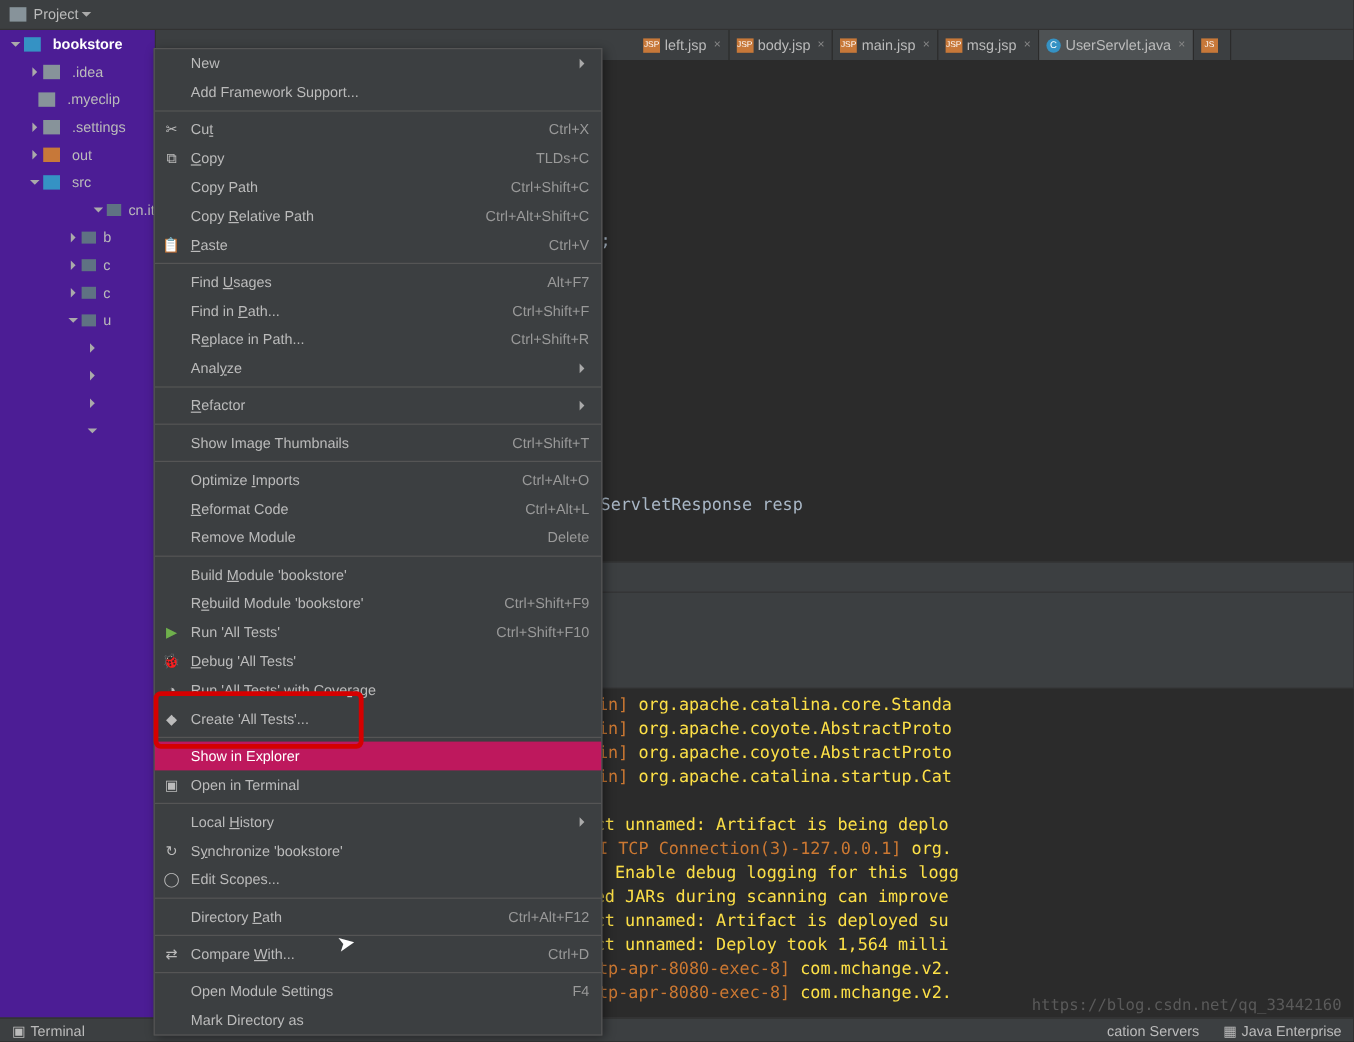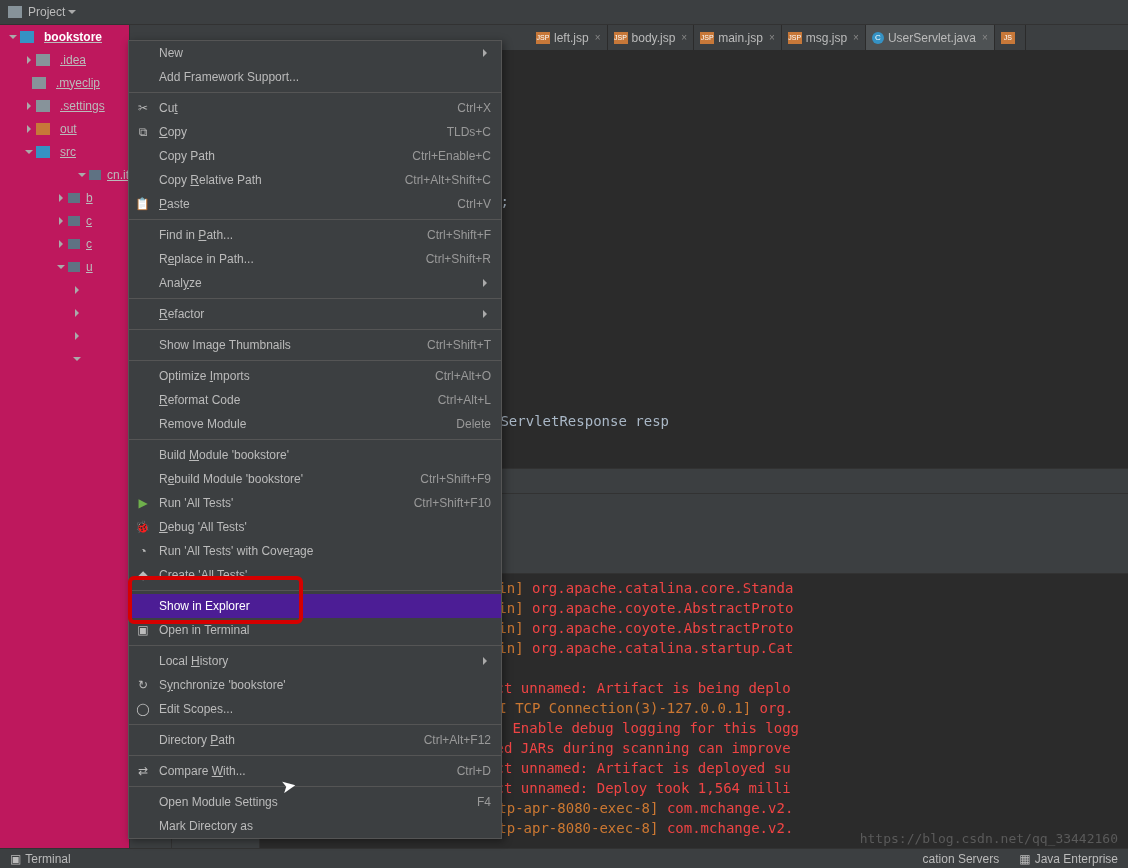--- a/index.html
+++ b/index.html
@@ -42,23 +42,22 @@
   margin: 0 3px;
 }
 .chevron.down { border-top-color: #aaa; transform: translateY(2px); }
 .chevron.right { border-left-color: #aaa; transform: translateX(2px); }
 .main-split {
   display: flex;
   height: calc(868px - 25px - 20px);
 }
 .sidebar {
   width: 130px;
-  background: #be185d;
+  background: #4c1d95;
   border-right: 1px solid #323232;
-  text-decoration: underline;
 }
 .tree-item {
   display: flex;
   align-items: center;
   height: 23px;
   padding-left: 6px;
   white-space: nowrap;
   overflow: hidden;
 }
 .tree-item.bold { font-weight: bold; color: #fff; }
@@ -207,21 +206,21 @@
 .console-log {
   flex: 1;
   background: #2b2b2b;
   font-family: "Consolas", monospace;
   font-size: 14px;
   line-height: 20px;
   padding: 4px 0 4px 8px;
   overflow: hidden;
 }
 .log-info { color: #cc7832; }
-.log-text { color: #ef4444; }
+.log-text { color: #fde047; }
 .log-line { white-space: pre; }
 .footer {
   position: absolute;
   bottom: 0;
   left: 0;
   right: 0;
   height: 20px;
   background: #3c3f41;
   display: flex;
   align-items: center;
@@ -251,21 +250,21 @@
 .menu-item .mi-icon {
   position: absolute;
   left: 6px;
   width: 16px;
   height: 16px;
   display: flex;
   align-items: center;
   justify-content: center;
 }
 .menu-item.highlight {
-  background: #4c1d95;
+  background: #be185d;
   color: #fff;
 }
 .menu-item .short {
   margin-left: auto;
   color: #999;
 }
 .menu-item .arrow {
   margin-left: auto;
   border: 4px solid transparent;
   border-left-color: #aaa;
@@ -520,32 +519,36 @@
       <span>Cu<u>t</u></span>
       <span class="short">Ctrl+X</span>
     </div>
     <div class="menu-item">
       <span class="mi-icon" style="color: rgb(187, 187, 187);">⧉</span>
       <span><u>C</u>opy</span>
       <span class="short">TLDs+C</span>
     </div>
     <div class="menu-item">
       <span>Copy Path</span>
-      <span class="short">Ctrl+Enable+C</span>
+      <span class="short">Ctrl+Shift+C</span>
     </div>
     <div class="menu-item">
       <span>Copy <u>R</u>elative Path</span>
       <span class="short">Ctrl+Alt+Shift+C</span>
     </div>
     <div class="menu-item">
       <span class="mi-icon" style="color: rgb(187, 187, 187);">📋</span>
       <span><u>P</u>aste</span>
       <span class="short">Ctrl+V</span>
     </div>
     <div class="menu-sep"></div>
+    <div class="menu-item">
+      <span>Find <u>U</u>sages</span>
+      <span class="short">Alt+F7</span>
+    </div>
     <div class="menu-item">
       <span>Find in <u>P</u>ath...</span>
       <span class="short">Ctrl+Shift+F</span>
     </div>
     <div class="menu-item">
       <span>R<u>e</u>place in Path...</span>
       <span class="short">Ctrl+Shift+R</span>
     </div>
     <div class="menu-item">
       <span>Anal<u>y</u>ze</span>

